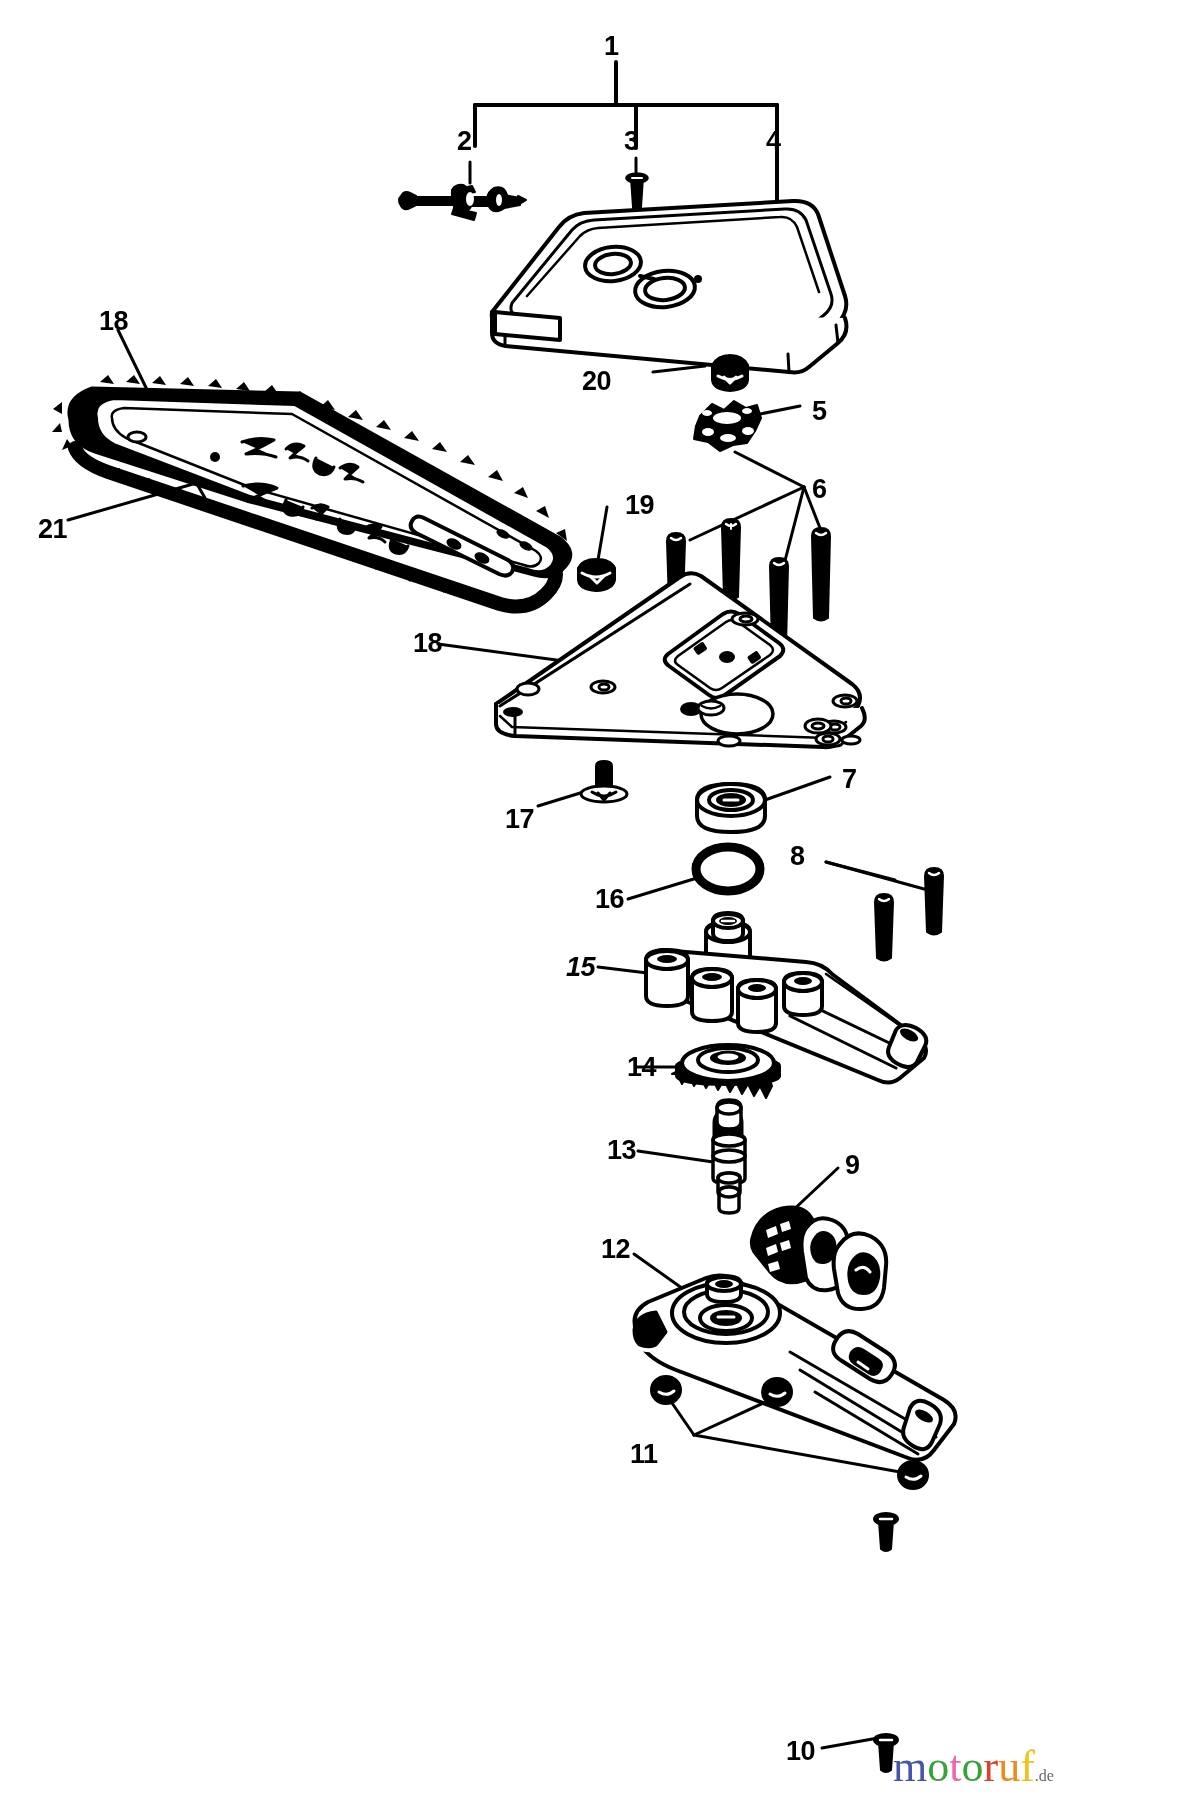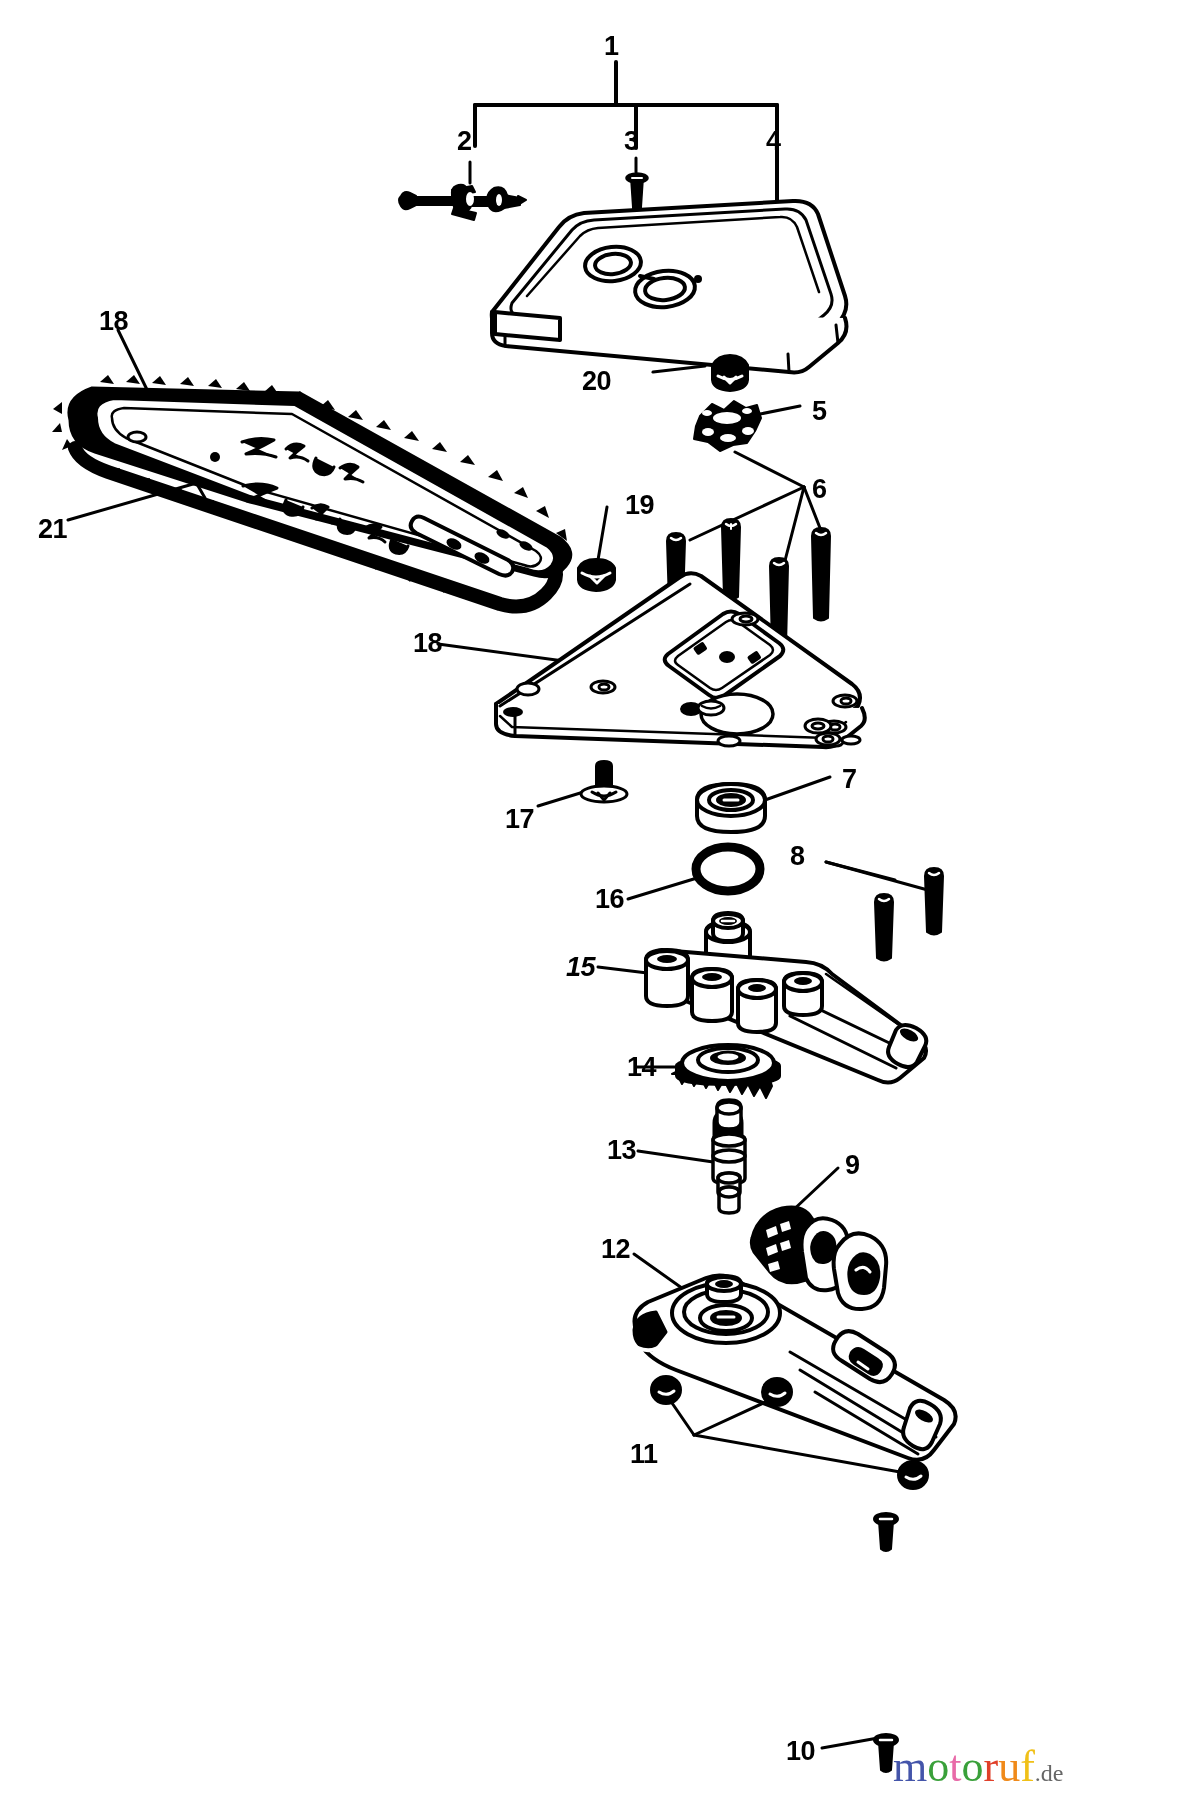--- a/index.html
+++ b/index.html
@@ -19,21 +19,21 @@
   #watermark{
     position:absolute;
     left:893px; top:1745px;
     font-family:"Liberation Serif",serif;
     font-size:44px;
     line-height:1;
     white-space:nowrap;
     letter-spacing:0px;
   }
   #watermark .l{display:inline-block;}
-  #watermark .suffix{font-size:24px;vertical-align:baseline;}
+  #watermark .suffix{font-size:16px;vertical-align:baseline;}
 </style>
 </head>
 <body>
 
 <div id="page">
 
   <svg id="diagram" viewBox="0 0 1187 1800" xmlns="http://www.w3.org/2000/svg">
     <rect x="0" y="0" width="1187" height="1800" fill="#ffffff"></rect>
 
     <g stroke="#000" fill="none" stroke-linecap="round" stroke-linejoin="round">

